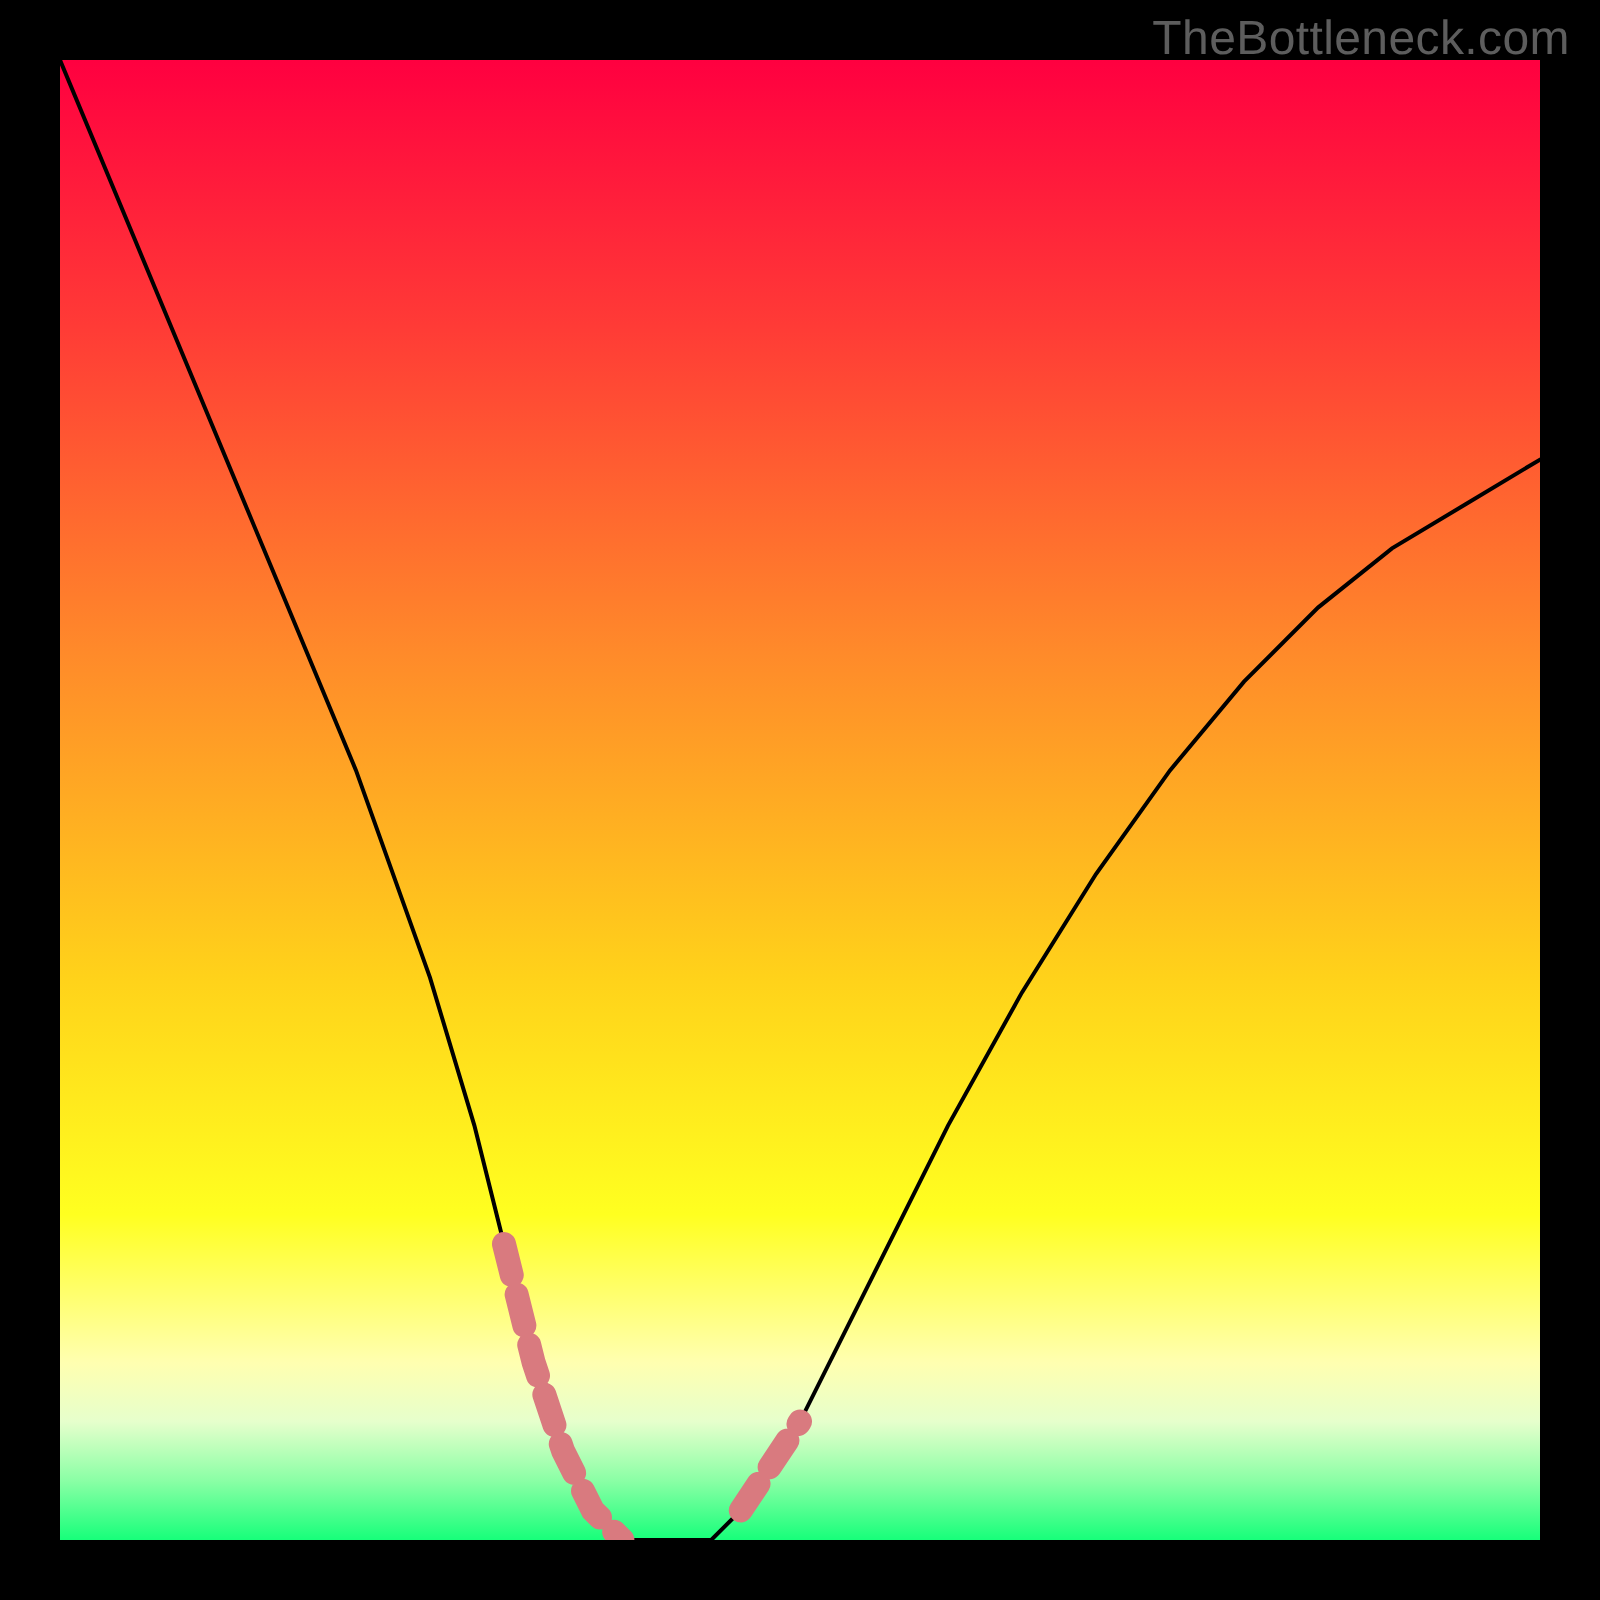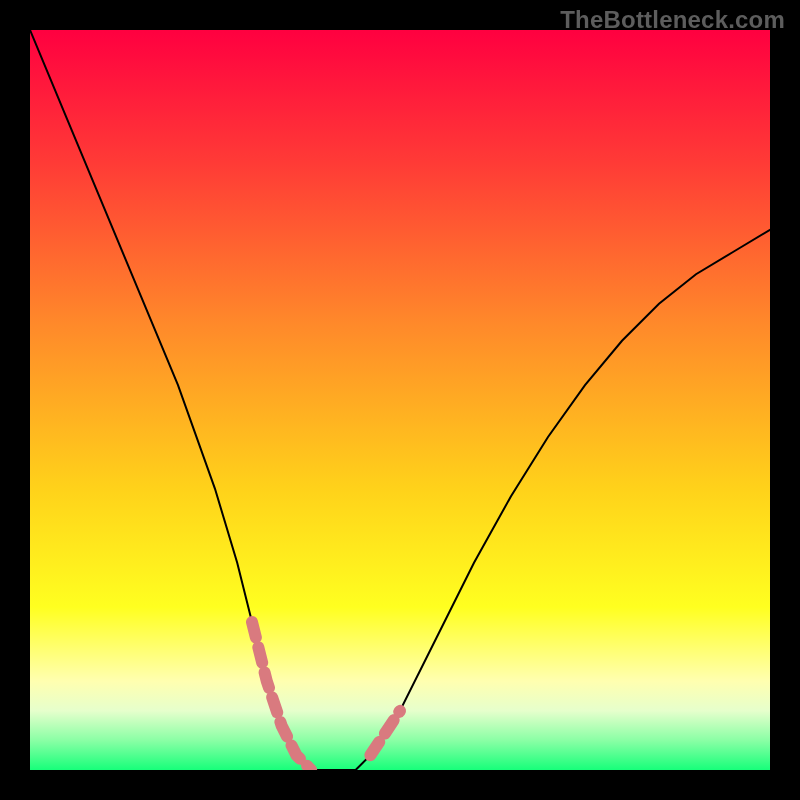--- a/index.html
+++ b/index.html
@@ -29,21 +29,21 @@
     position: absolute;
     left: 0; top: 0;
     width: 100%; height: 100%;
   }
   .watermark {
     position: absolute;
     top: 6px;
     right: 15px;
     color: #5d5d5d;
     font-size: 24px;
-    font-weight: 700;
+    font-weight: 400;
     letter-spacing: 0.2px;
   }
   svg.curve {
     position: absolute;
     left: 0; top: 0;
     width: 100%; height: 100%;
   }
 </style>
 </head>
 <body>

